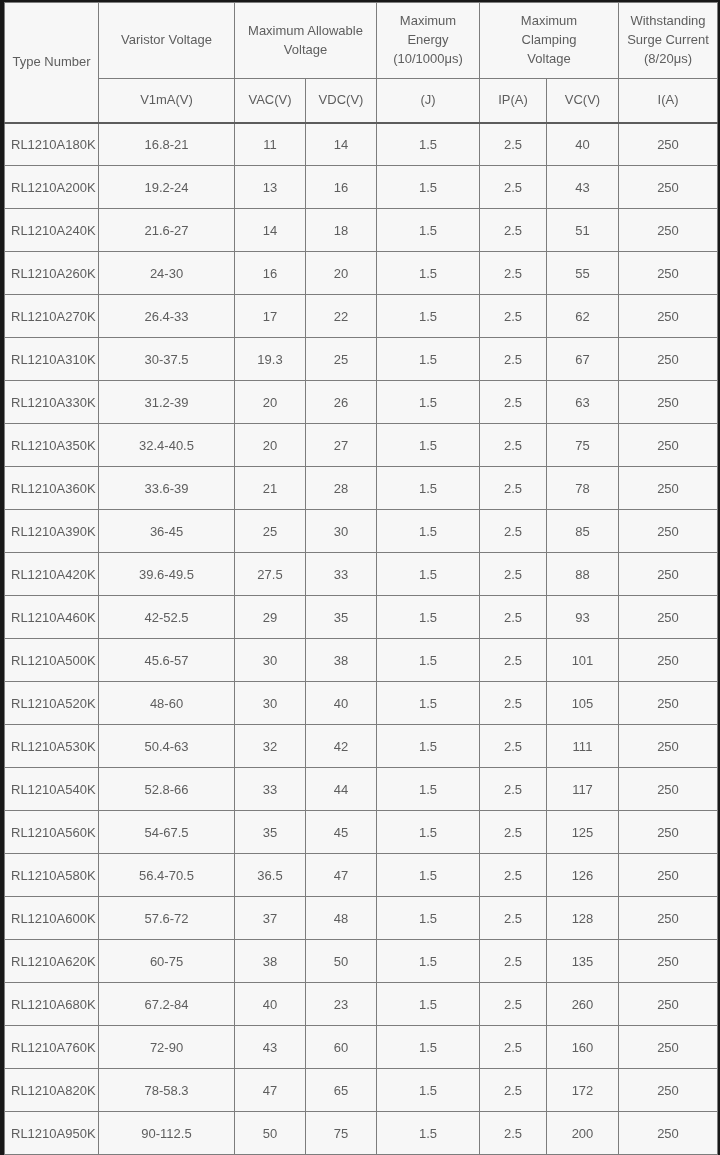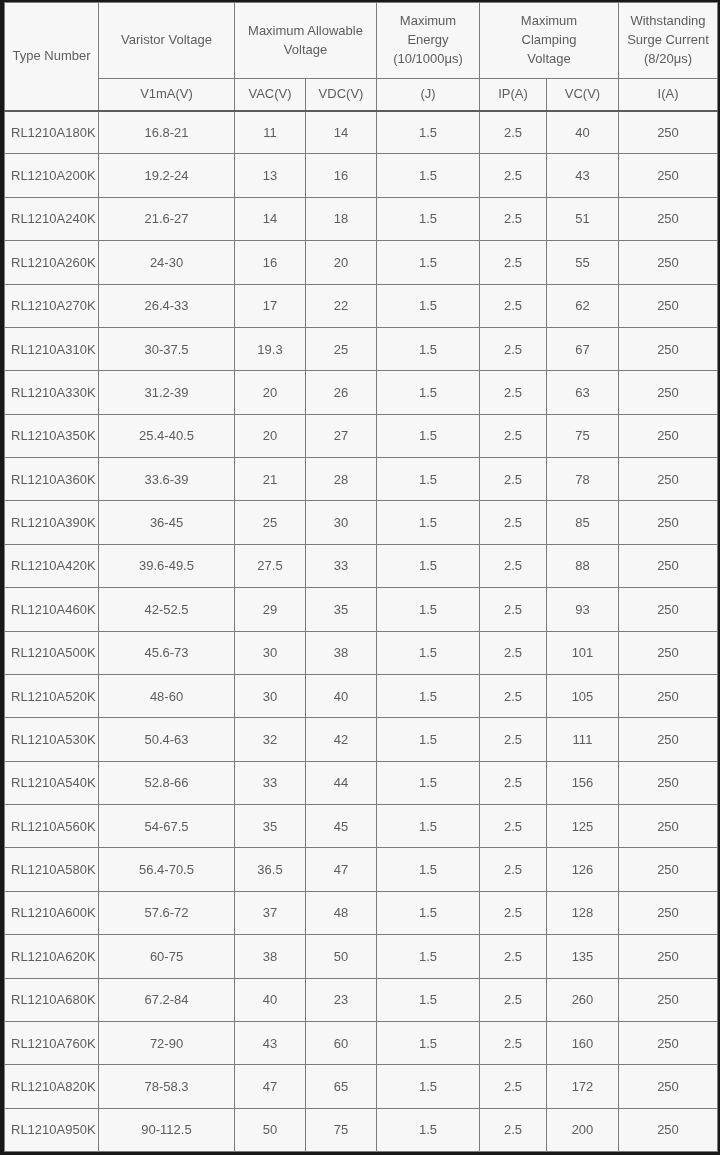--- a/index.html
+++ b/index.html
@@ -34,21 +34,21 @@
     text-align: center;
     vertical-align: middle;
     padding: 0 6px;
     overflow: hidden;
   }
   .spec-table thead th {
     white-space: pre-line;
     line-height: 1.45;
   }
   .spec-table thead tr.group-row { height: 76px; }
-  .spec-table thead tr.sub-row   { height: 32px; margin-top: 11px; }
+  .spec-table thead tr.sub-row   { height: 44px; margin-top: 11px; }
   .spec-table thead tr.sub-row th,
   .spec-table thead th[rowspan]  { border-bottom: 2px solid #5c5c5c; }
   .spec-table tbody tr { height: 43px; }
 </style>
 </head>
 <body>
 
 <table class="spec-table">
   <colgroup>
     <col style="width:94px">
@@ -152,21 +152,21 @@
         <td>31.2-39</td>
         <td>20</td>
         <td>26</td>
         <td>1.5</td>
         <td>2.5</td>
         <td>63</td>
         <td>250</td>
       </tr>
       <tr>
         <td>RL1210A350K</td>
-        <td>25.4-40.5</td>
+        <td>32.4-40.5</td>
         <td>20</td>
         <td>27</td>
         <td>1.5</td>
         <td>2.5</td>
         <td>75</td>
         <td>250</td>
       </tr>
       <tr>
         <td>RL1210A360K</td>
         <td>33.6-39</td>
@@ -202,21 +202,21 @@
         <td>42-52.5</td>
         <td>29</td>
         <td>35</td>
         <td>1.5</td>
         <td>2.5</td>
         <td>93</td>
         <td>250</td>
       </tr>
       <tr>
         <td>RL1210A500K</td>
-        <td>45.6-73</td>
+        <td>45.6-57</td>
         <td>30</td>
         <td>38</td>
         <td>1.5</td>
         <td>2.5</td>
         <td>101</td>
         <td>250</td>
       </tr>
       <tr>
         <td>RL1210A520K</td>
         <td>48-60</td>
@@ -237,21 +237,21 @@
         <td>111</td>
         <td>250</td>
       </tr>
       <tr>
         <td>RL1210A540K</td>
         <td>52.8-66</td>
         <td>33</td>
         <td>44</td>
         <td>1.5</td>
         <td>2.5</td>
-        <td>156</td>
+        <td>117</td>
         <td>250</td>
       </tr>
       <tr>
         <td>RL1210A560K</td>
         <td>54-67.5</td>
         <td>35</td>
         <td>45</td>
         <td>1.5</td>
         <td>2.5</td>
         <td>125</td>

